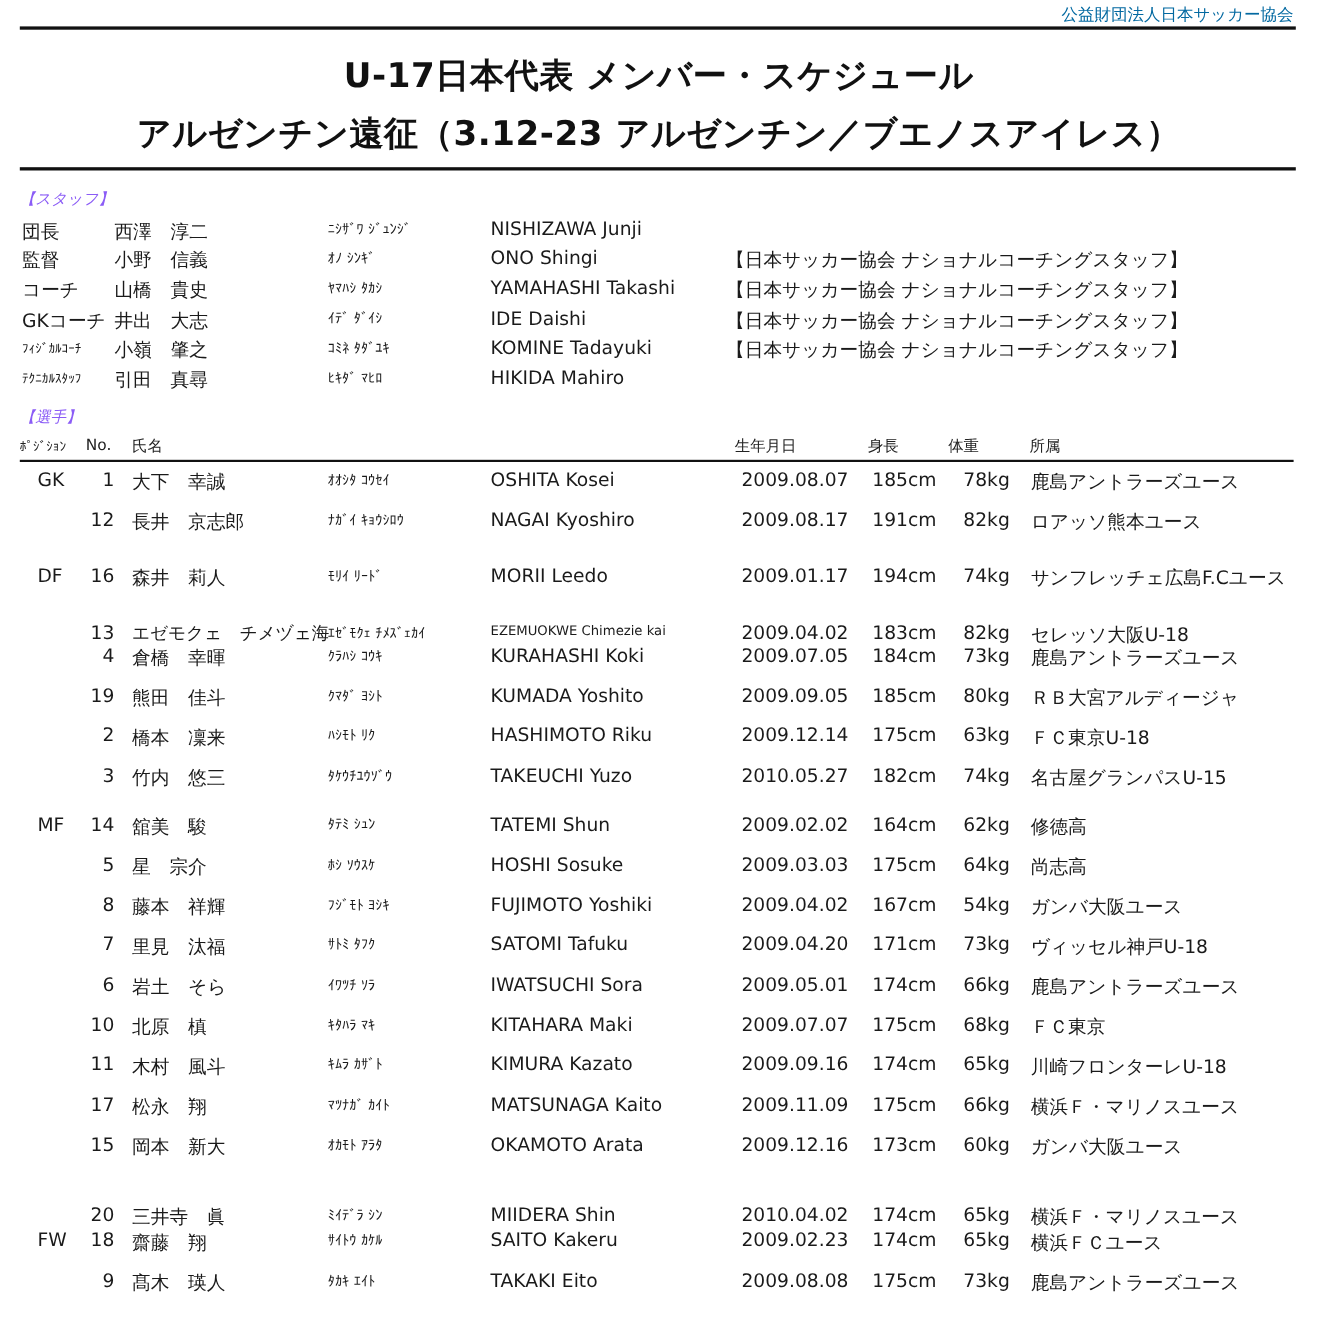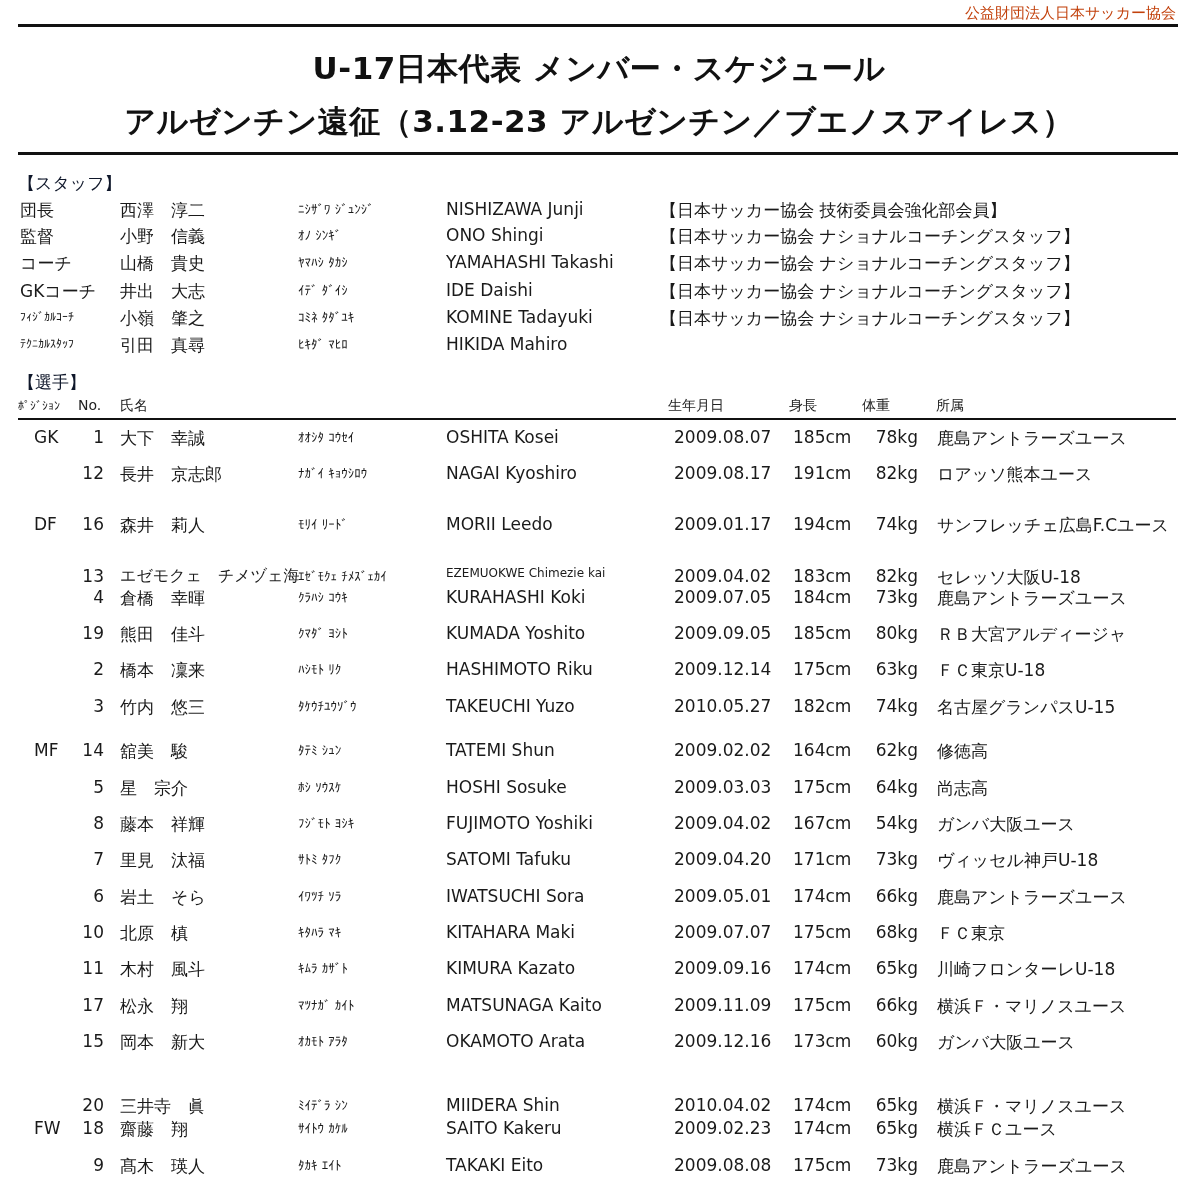--- a/index.html
+++ b/index.html
@@ -2,29 +2,29 @@
 <html><head>
 <meta charset="utf-8">
 <style>
   html, body { margin: 0; padding: 0; background: #ffffff; }
   body {
     width: 1198px; height: 1200px; position: relative; overflow: hidden;
     font-family: "DejaVu Sans", "Liberation Sans", sans-serif;
     color: #1a1a1a;
   }
   .abs { position: absolute; white-space: nowrap; }
-  .org { right: 22px; top: 4px; font-size: 15px; color: #c2410c; }
+  .org { right: 22px; top: 4px; font-size: 15px; color: #0369a1; }
   .rule { position: absolute; background: #111; }
   .title { left: 0; width: 1198px; text-align: center; font-weight: bold; font-size: 31px; color: #111; letter-spacing: 0.5px; }
-  .sec-label { font-size: 17px; color: #0f172a; }
+  .sec-label { font-size: 14px; color: #8b5cf6; font-style: italic; }
   .staff-row { position: absolute; left: 0; width: 961px; height: 26px; font-size: 17px; }
   .staff-row span { position: absolute; top: 0; white-space: nowrap; }
   .c-role { left: 20px; }
   .c-role.small { font-size: 12px; top: 3px !important; }
-  .c-sname { left: 120px; }
+  .c-sname { left: 104px; }
   .c-skana { left: 298px; font-size: 13px; top: 3px !important; }
   .c-sroma { left: 446px; }
   .c-saff { left: 660px; }
   .hdr { position: absolute; top: 397px; font-size: 14px; color: #222; white-space: nowrap; }
   .player-row { position: absolute; left: 0; width: 1198px; height: 28px; font-size: 17px; }
   .player-row span { position: absolute; top: 0; white-space: nowrap; }
   .p-pos { left: 34px; }
   .p-no { left: 70px; width: 34px; text-align: right; }
   .p-name { left: 120px; }
   .p-kana { left: 298px; font-size: 13px; top: 3px !important; }
@@ -43,21 +43,20 @@
 <div class="abs title" style="top:101px;">アルゼンチン遠征（3.12-23 アルゼンチン／ブエノスアイレス）</div>
 <div class="rule" style="left:18px; top:152px; width:1160px; height:3px;"></div>
 
 <div class="abs sec-label" style="left:18px; top:172px;">【スタッフ】</div>
 
 <div class="staff-row" style="top:199px;">
   <span class="c-role">団長</span>
   <span class="c-sname">西澤　淳二</span>
   <span class="c-skana">ﾆｼｻﾞﾜ ｼﾞｭﾝｼﾞ</span>
   <span class="c-sroma">NISHIZAWA Junji</span>
-  <span class="c-saff">【日本サッカー協会 技術委員会強化部会員】</span>
 </div>
 <div class="staff-row" style="top:225px;">
   <span class="c-role">監督</span>
   <span class="c-sname">小野　信義</span>
   <span class="c-skana">ｵﾉ ｼﾝｷﾞ</span>
   <span class="c-sroma">ONO Shingi</span>
   <span class="c-saff">【日本サッカー協会 ナショナルコーチングスタッフ】</span>
 </div>
 <div class="staff-row" style="top:252px;">
   <span class="c-role">コーチ</span>

